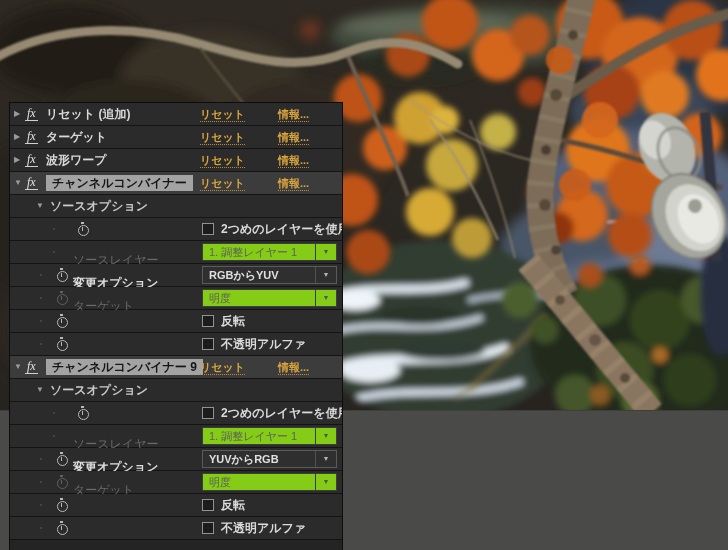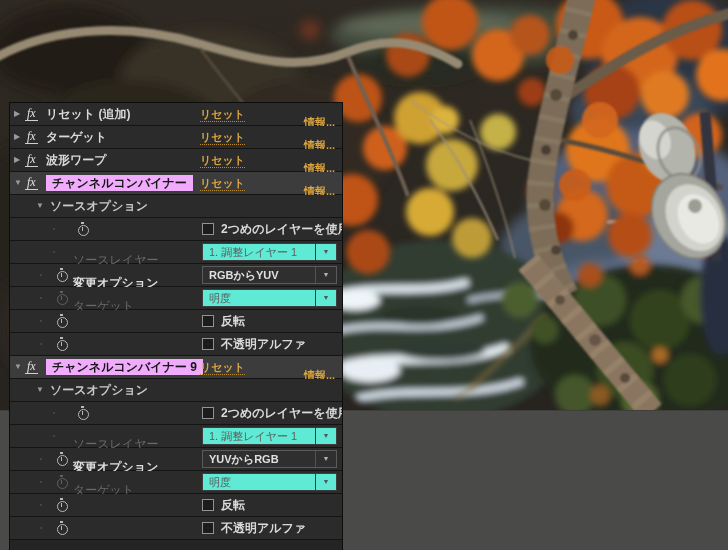--- a/index.html
+++ b/index.html
@@ -17,50 +17,50 @@
   .row{position:relative;height:22px;margin-bottom:1px;background:#2b2b2b;}
   .row.sel{background:#3c3c3c;}
   .row.empty{background:#242424;height:22px;}
 
   .tri{position:absolute;left:4px;top:0;line-height:22px;font-size:8px;color:#9b9b9b;cursor:default;}
   .gtri{position:absolute;left:26px;top:0;line-height:22px;font-size:8px;color:#9b9b9b;}
   .fxb{position:absolute;left:15px;top:3px;font-family:"Liberation Serif","DejaVu Serif",serif;
        font-style:italic;font-weight:400;font-size:12px;color:#e4e4e4;
        border-bottom:1px solid #cfcfcf;padding:0 2px;line-height:14px;}
   .ename{position:absolute;left:36px;top:0;line-height:22px;font-size:12px;font-weight:700;color:#dadada;white-space:nowrap;}
-  .ename.hl{top:3px;line-height:16px;background:#f0abfc;color:#161616;padding:0 6px;}
+  .ename.hl{top:3px;line-height:16px;background:#a3a3a3;color:#161616;padding:0 6px;}
   .gname{position:absolute;left:40px;top:0;line-height:22px;font-size:12px;font-weight:700;color:#c9c9c9;white-space:nowrap;}
   .plabel{position:absolute;left:63px;top:8px;line-height:22px;font-size:12px;font-weight:700;color:#dedede;white-space:nowrap;}
   .plabel.dis{color:#6a6a6a;font-weight:400;}
 
   .lnk{position:absolute;top:4px;line-height:14px;font-size:11px;font-weight:700;
        color:#dba53d;border-bottom:1px dotted #b3853060;border-bottom:1px dotted #b98a31;cursor:pointer;white-space:nowrap;text-align:right;}
   .lnk.reset{left:190px;}
-  .lnk.about{left:294px;margin-top:8px;}
+  .lnk.about{left:268px;}
 
   .kdot{position:absolute;top:10px;width:2px;height:2px;border-radius:50%;background:#4e4e4e;}
   .kdot.d1{left:30px;} .kdot.d2{left:43px;}
 
   .sw{position:absolute;top:7px;width:9px;height:9px;border:1px solid #b9b9b9;border-radius:50%;background:transparent;}
   .sw::before{content:"";position:absolute;left:2px;top:-4px;width:3px;height:2px;background:#b9b9b9;}
   .sw::after{content:"";position:absolute;left:3px;top:1px;width:1px;height:4px;background:#b9b9b9;}
   .sw.lvl1{left:47px;} .sw.nested{left:68px;}
   .sw.dis{border-color:#616161;}
   .sw.dis::before,.sw.dis::after{background:#616161;}
 
   .val{position:absolute;left:192px;top:0;height:22px;display:flex;align-items:center;}
   .cb{width:10px;height:10px;border:1px solid #929292;background:#1c1c1c;margin-right:7px;flex:0 0 auto;}
   .cbl{font-size:12px;font-weight:700;color:#dadada;white-space:nowrap;line-height:22px;}
 
   .dd{position:absolute;left:192px;top:2px;width:133px;height:16px;background:#2f2f2f;
       border:1px solid #5b5b5b;cursor:pointer;}
   .dd .t{position:absolute;left:6px;top:0;line-height:16px;font-size:11px;font-weight:700;color:#e0e0e0;white-space:nowrap;}
   .dd .arr{position:absolute;right:0;top:0;width:20px;height:16px;border-left:1px solid #535353;
            text-align:center;font-size:7px;color:#b2b2b2;line-height:16px;}
-  .dd.dis{border-color:#3e3e3e;background:#5eead4;cursor:default;}
+  .dd.dis{border-color:#3e3e3e;background:#84cc16;cursor:default;}
   .dd.dis .t{color:#5e5e5e;font-weight:400;}
   .dd.dis .arr{color:#555;border-left-color:#3a3a3a;}
 </style>
 </head>
 <body>
 
 <div class="stage">
 
   <svg class="photo" viewBox="0 0 728 410" preserveAspectRatio="none" aria-hidden="true">
     <defs>

